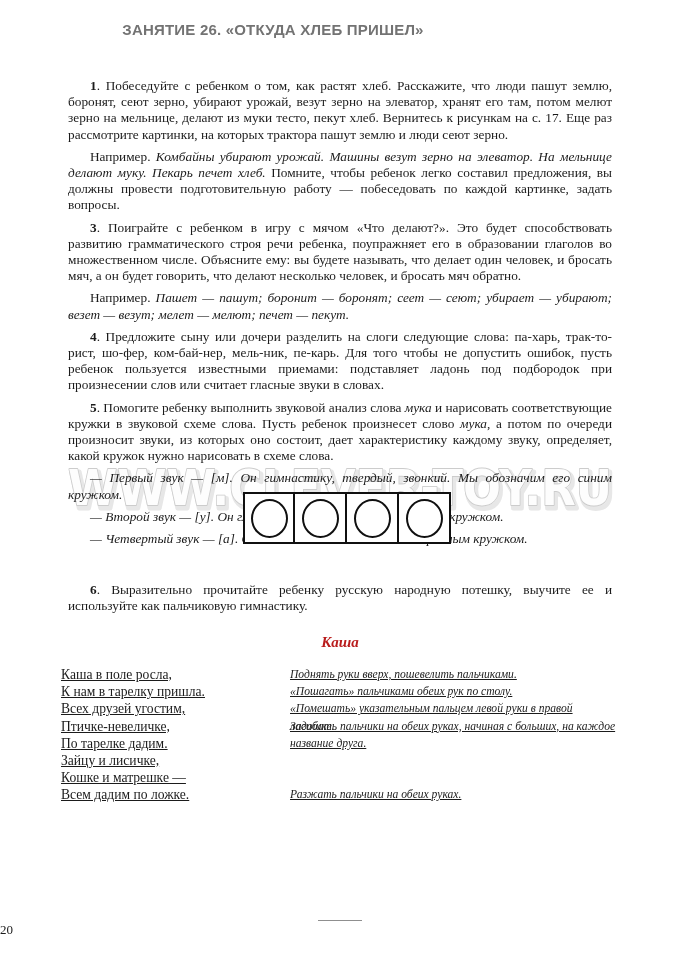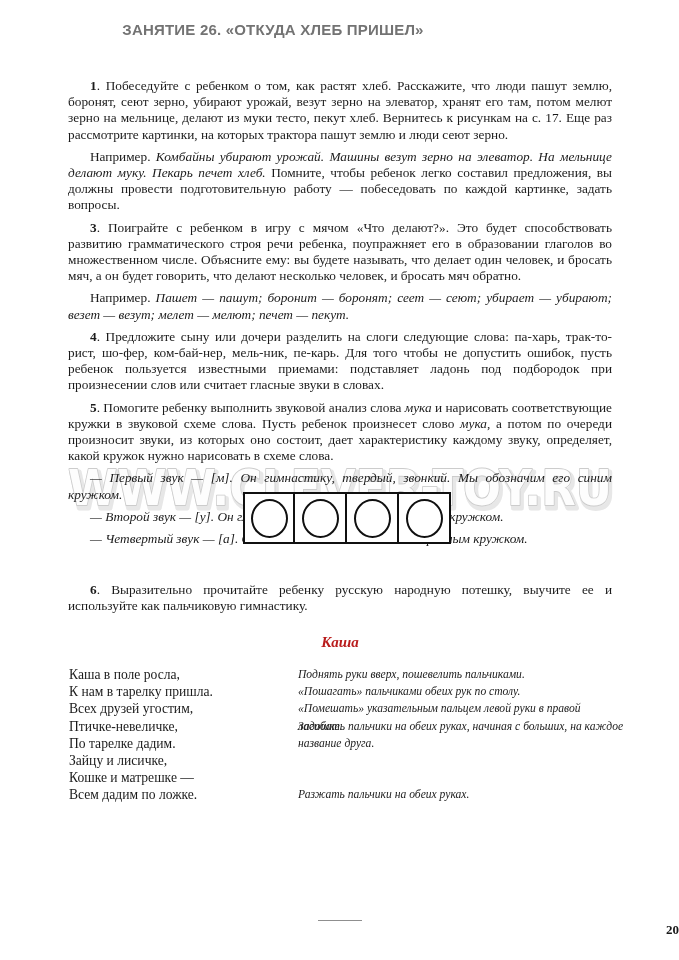--- a/index.html
+++ b/index.html
@@ -32,27 +32,27 @@
   .scheme-cell + .scheme-cell{border-left:none;}
   .scheme-circle{
     width:37px;height:39px;box-sizing:border-box;border:2px solid #101010;
     border-radius:50%;background:#fff;
   }
   
   #poem-title{
     top:634px;left:62px;width:556px;text-align:center;
     font-weight:bold;font-style:italic;font-size:15px;color:#b91c1c;
   }
-  #poem{top:666px;left:69px;width:556px;}
+  #poem{top:666px;left:61px;width:556px;text-decoration:underline;}
   .poem-row{display:grid;grid-template-columns:229px 1fr;height:17.2px;}
   .poem-verse{font-size:13.6px;line-height:17.2px;white-space:nowrap;}
   .poem-action{font-style:italic;font-size:11.6px;line-height:17.2px;color:#222;}
   
   #footer-rule{top:920px;left:318px;width:44px;border-top:1px solid #8f8f8f;height:0;}
-  #page-number{top:922px;left:0;width:679px;text-align:right;font-size:13px;font-weight:bold;}
+  #page-number{top:922px;left:0;width:679px;text-align:left;font-size:13px;}
 </style>
 </head>
 <body>
 
 <svg id="watermark-svg" width="679" height="74" aria-hidden="true">
   <text x="342" y="58" text-anchor="middle" textLength="544" lengthAdjust="spacingAndGlyphs" font-family="DejaVu Sans, sans-serif" font-weight="bold" font-size="50" fill="none" stroke="#e7e7e7" stroke-width="5" stroke-linejoin="round">WWW.CLEVER-TOY.RU</text>
   <text x="340" y="55" text-anchor="middle" textLength="544" lengthAdjust="spacingAndGlyphs" font-family="DejaVu Sans, sans-serif" font-weight="bold" font-size="50" fill="#fdfdfd" stroke="#cccccc" stroke-width="1.8" stroke-linejoin="round" paint-order="stroke">WWW.CLEVER-TOY.RU</text>
 </svg>
 
 <div class="layer" id="page-title">ЗАНЯТИЕ 26. «ОТКУДА ХЛЕБ ПРИШЕЛ»</div>

